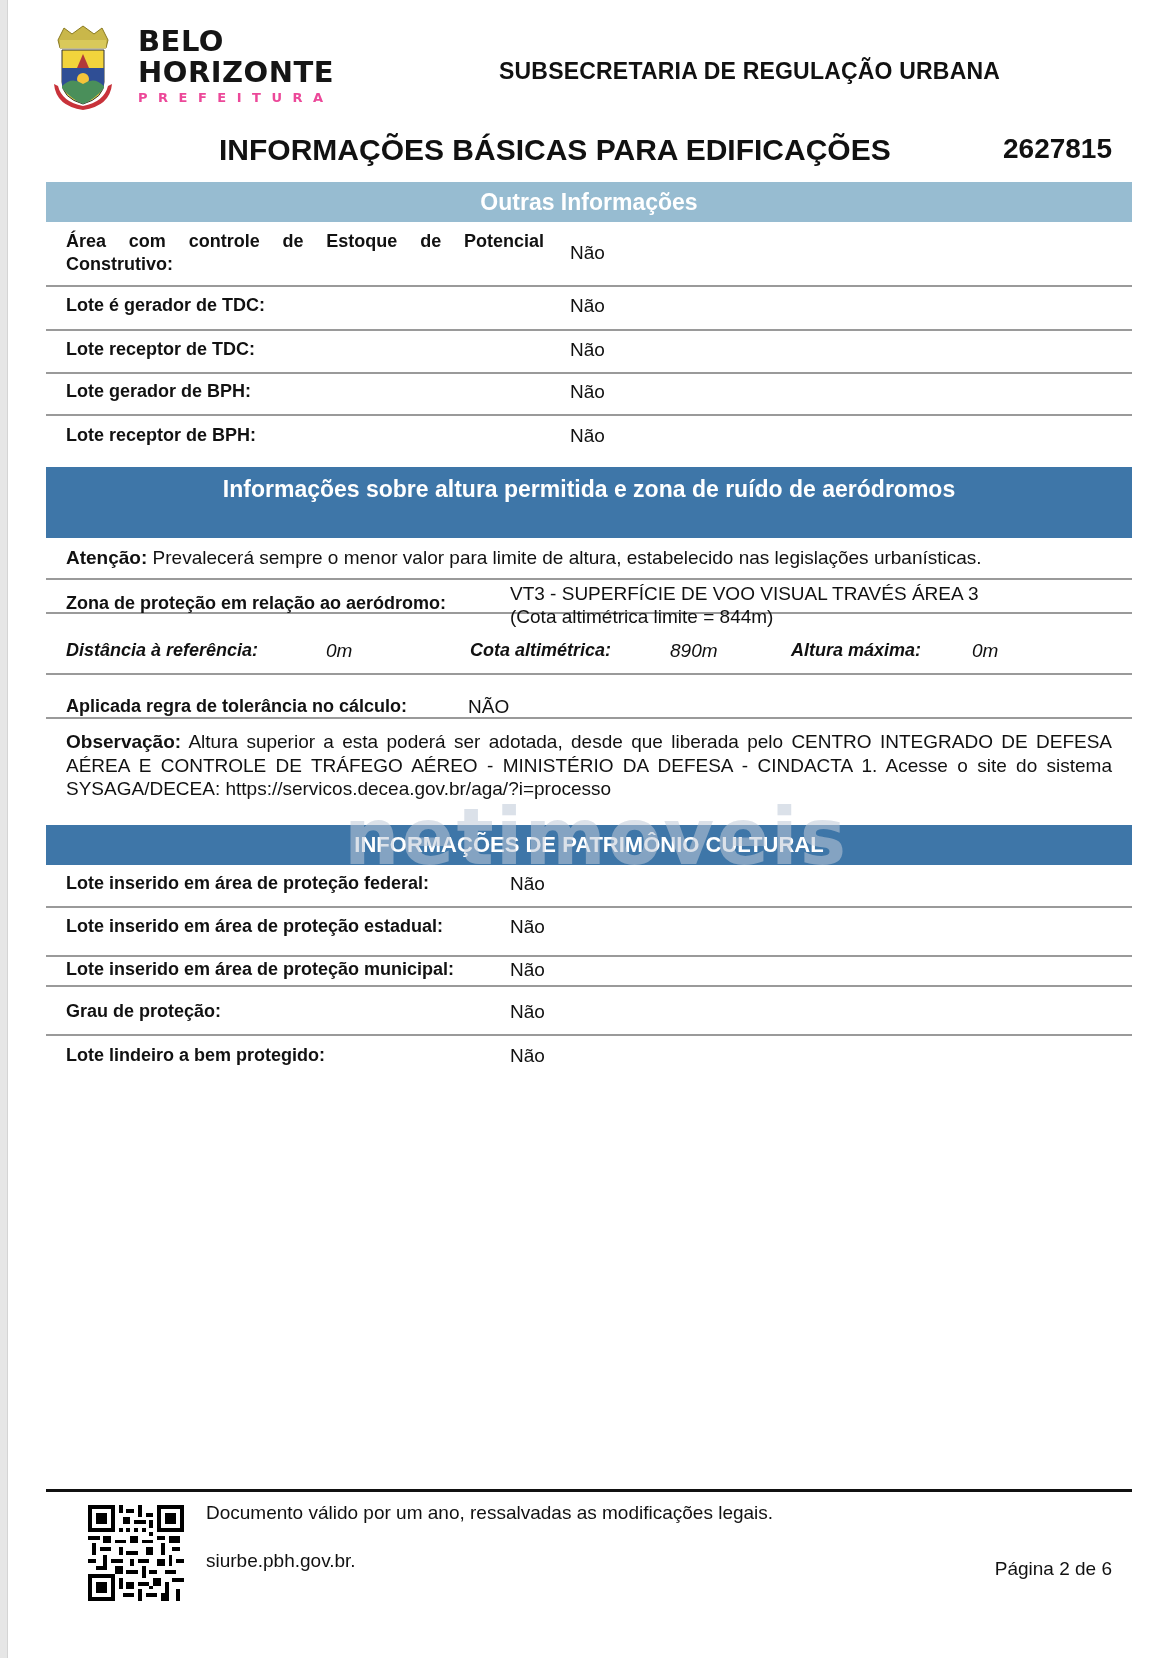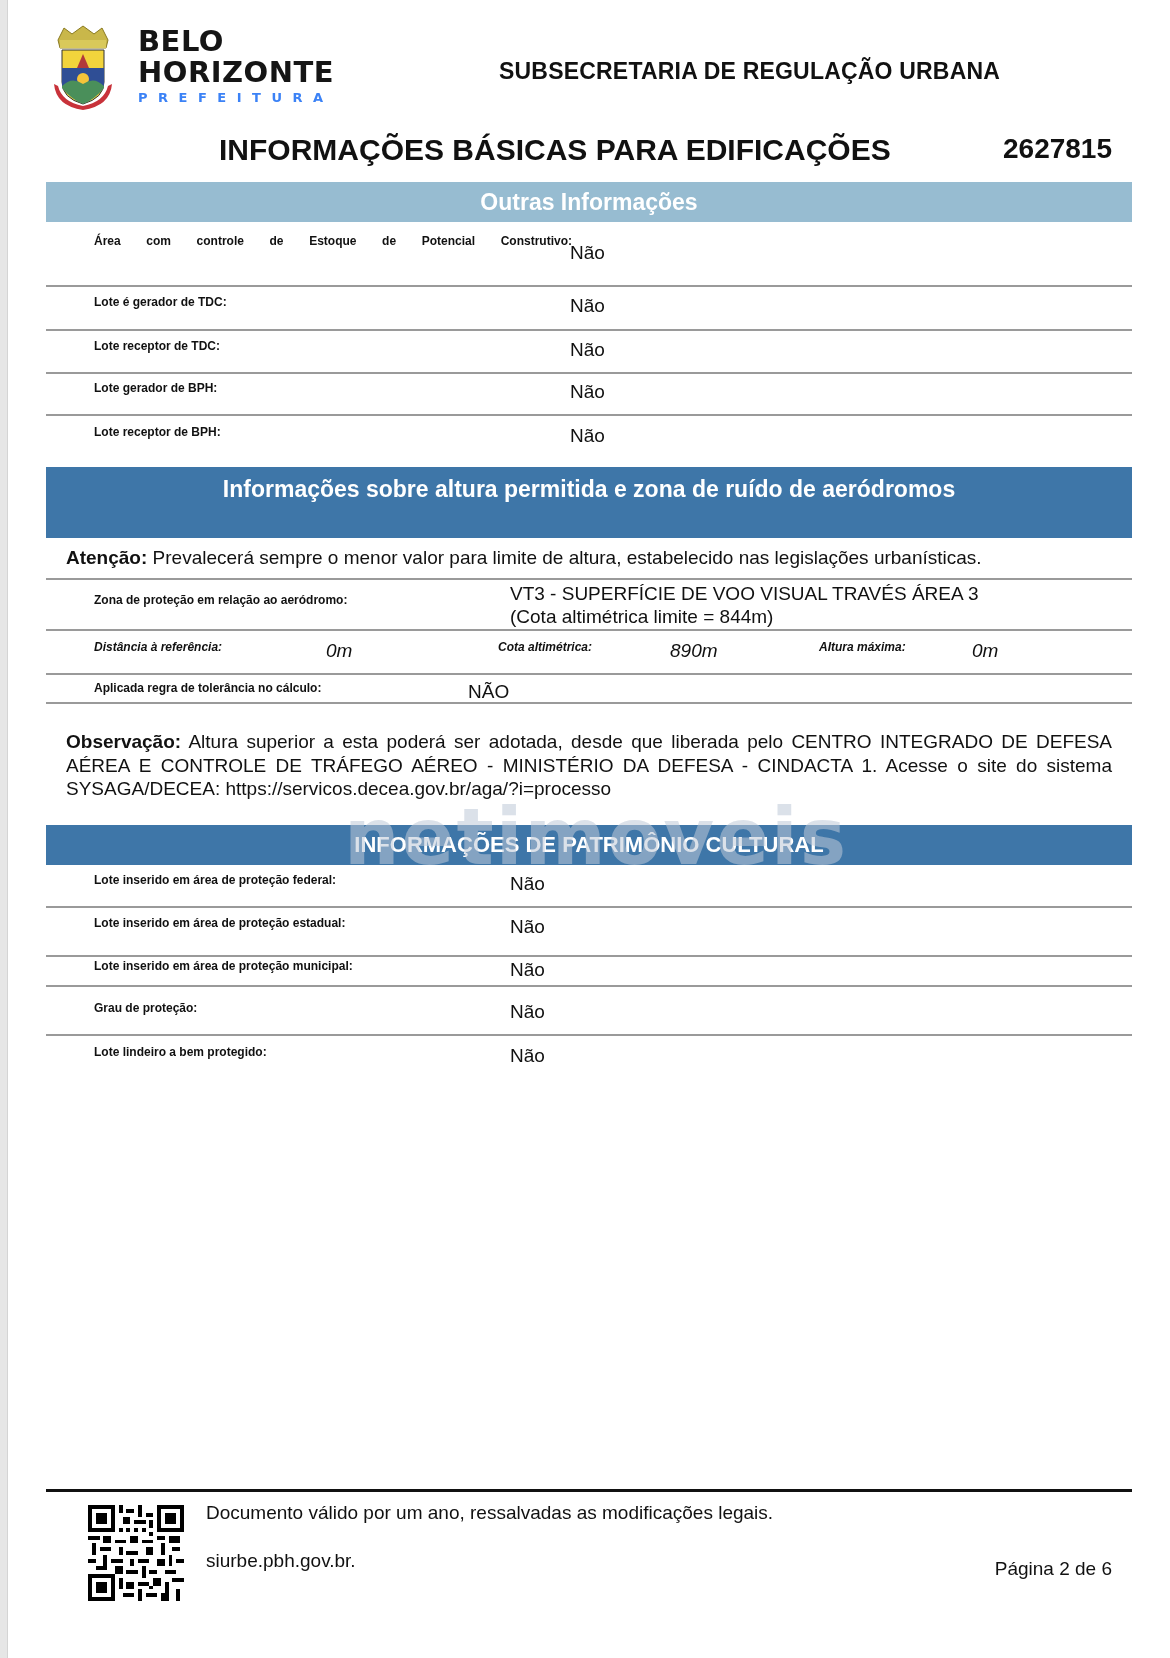--- a/index.html
+++ b/index.html
@@ -7,34 +7,34 @@
     width: 1170px; height: 1658px; background: #ffffff; position: relative; overflow: hidden;
     font-family: "Liberation Sans", sans-serif; color: #111;
   }
   .left-edge { position: absolute; left: 0; top: 0; width: 7px; height: 1658px; background: #e6e6e6; border-right: 1px solid #d4d4d4; }
   .page { position: absolute; left: 46px; top: 0; width: 1086px; }
 
   
   .logo { position: absolute; left: 4px; top: 24px; width: 66px; height: 88px; }
   .brand { position: absolute; left: 92px; top: 26px; }
   .brand .l1, .brand .l2 { font-family: "DejaVu Sans", sans-serif; font-weight: bold; font-size: 29px; line-height: 31px; letter-spacing: 0.5px; color: #151515; }
-  .brand .l3 { font-family: "DejaVu Sans", sans-serif; font-weight: bold; font-size: 13px; letter-spacing: 10.5px; margin-top: 2px; color: #3b82f6; }
+  .brand .l3 { font-family: "DejaVu Sans", sans-serif; font-weight: bold; font-size: 13px; letter-spacing: 10.5px; margin-top: 2px; color: #ec4899; }
   .subsec { position: absolute; left: 453px; top: 58px; font-weight: bold; font-size: 23px; letter-spacing: 0.2px; }
   .doc-title { position: absolute; left: 173px; top: 133px; font-weight: bold; font-size: 30px; }
   .doc-num { position: absolute; right: 20px; top: 133px; font-weight: bold; font-size: 28px; }
 
   
   .bar { position: absolute; left: 0; width: 1086px; color: #fff; text-align: center; font-weight: bold; }
   .bar-light { top: 182px; height: 40px; background: #97bcd1; font-size: 23px; line-height: 40px; }
   .bar-dark1 { top: 467px; height: 71px; background: #3e76a8; font-size: 23px; line-height: 28px; padding-top: 8px; box-sizing: border-box; }
   .bar-dark2 { top: 825px; height: 40px; background: #3e76a8; font-size: 22px; line-height: 40px; }
 
   .row { position: absolute; left: 0; width: 1086px; border-bottom: 2px solid #9a9a9a; box-sizing: border-box; }
   .row.nob { border-bottom: none; }
-  .lbl { position: absolute; left: 20px; font-weight: bold; font-size: 12px; margin-left: 28px; }
+  .lbl { position: absolute; left: 20px; font-weight: bold; font-size: 18px; }
   .val { position: absolute; font-size: 19px; }
 
   .justify { text-align: justify; text-align-last: justify; }
 
   .obs { position: absolute; left: 20px; top: 730px; width: 1046px; font-size: 19px; line-height: 23.5px; text-align: justify; }
   .obs b { font-weight: bold; }
 
   .watermark { position: absolute; left: 298px; top: 792px; font-family: "DejaVu Sans", sans-serif; font-weight: bold; font-size: 78px; color: rgba(190,200,215,0.55); letter-spacing: 2px; pointer-events: none; }
 
   
@@ -96,38 +96,38 @@
   </div>
 
   <div class="bar bar-dark1">
     <div>Informações sobre altura permitida e zona de ruído de aeródromos</div>
   </div>
 
   <div class="row" style="top:538px;height:42px;">
     <div class="val" style="left:20px;top:9px;"><b>Atenção:</b><span> Prevalecerá sempre o menor valor para limite de altura, estabelecido nas legislações urbanísticas.</span></div>
   </div>
 
-  <div class="row" style="top:580px;height:51px;">
+  <div class="row" style="top:580px;height:34px;">
     <div class="lbl" style="top:13px;">Zona de proteção em relação ao aeródromo:</div>
     <div class="val" style="left:464px;top:2px;line-height:23px;">
       <div>VT3 - SUPERFÍCIE DE VOO VISUAL TRAVÉS ÁREA 3</div>
       <div>(Cota altimétrica limite = 844m)</div>
     </div>
   </div>
 
   <div class="row" style="top:631px;height:44px;font-style:italic;">
     <div class="lbl" style="top:9px;">Distância à referência:</div>
     <div class="val" style="left:280px;top:9px;">0m</div>
     <div class="lbl" style="left:424px;top:9px;">Cota altimétrica:</div>
     <div class="val" style="left:624px;top:9px;">890m</div>
     <div class="lbl" style="left:745px;top:9px;">Altura máxima:</div>
     <div class="val" style="left:926px;top:9px;">0m</div>
   </div>
 
-  <div class="row" style="top:672px;height:32px;text-decoration:underline;">
+  <div class="row" style="top:687px;height:32px;text-decoration:underline;">
     <div class="lbl" style="top:9px;">Aplicada regra de tolerância no cálculo:</div>
     <div class="val" style="left:422px;top:9px;">NÃO</div>
   </div>
 
   <div class="obs"><b>Observação:</b><span> Altura superior a esta poderá ser adotada, desde que liberada pelo CENTRO INTEGRADO DE DEFESA AÉREA E CONTROLE DE TRÁFEGO AÉREO - MINISTÉRIO DA DEFESA - CINDACTA 1. Acesse o site do sistema SYSAGA/DECEA: https://servicos.decea.gov.br/aga/?i=processo</span></div>
 
   <div class="bar bar-dark2">INFORMAÇÕES DE PATRIMÔNIO CULTURAL</div>
   <div class="watermark">netimoveis</div>
 
   <div class="row" style="top:865px;height:43px;">

